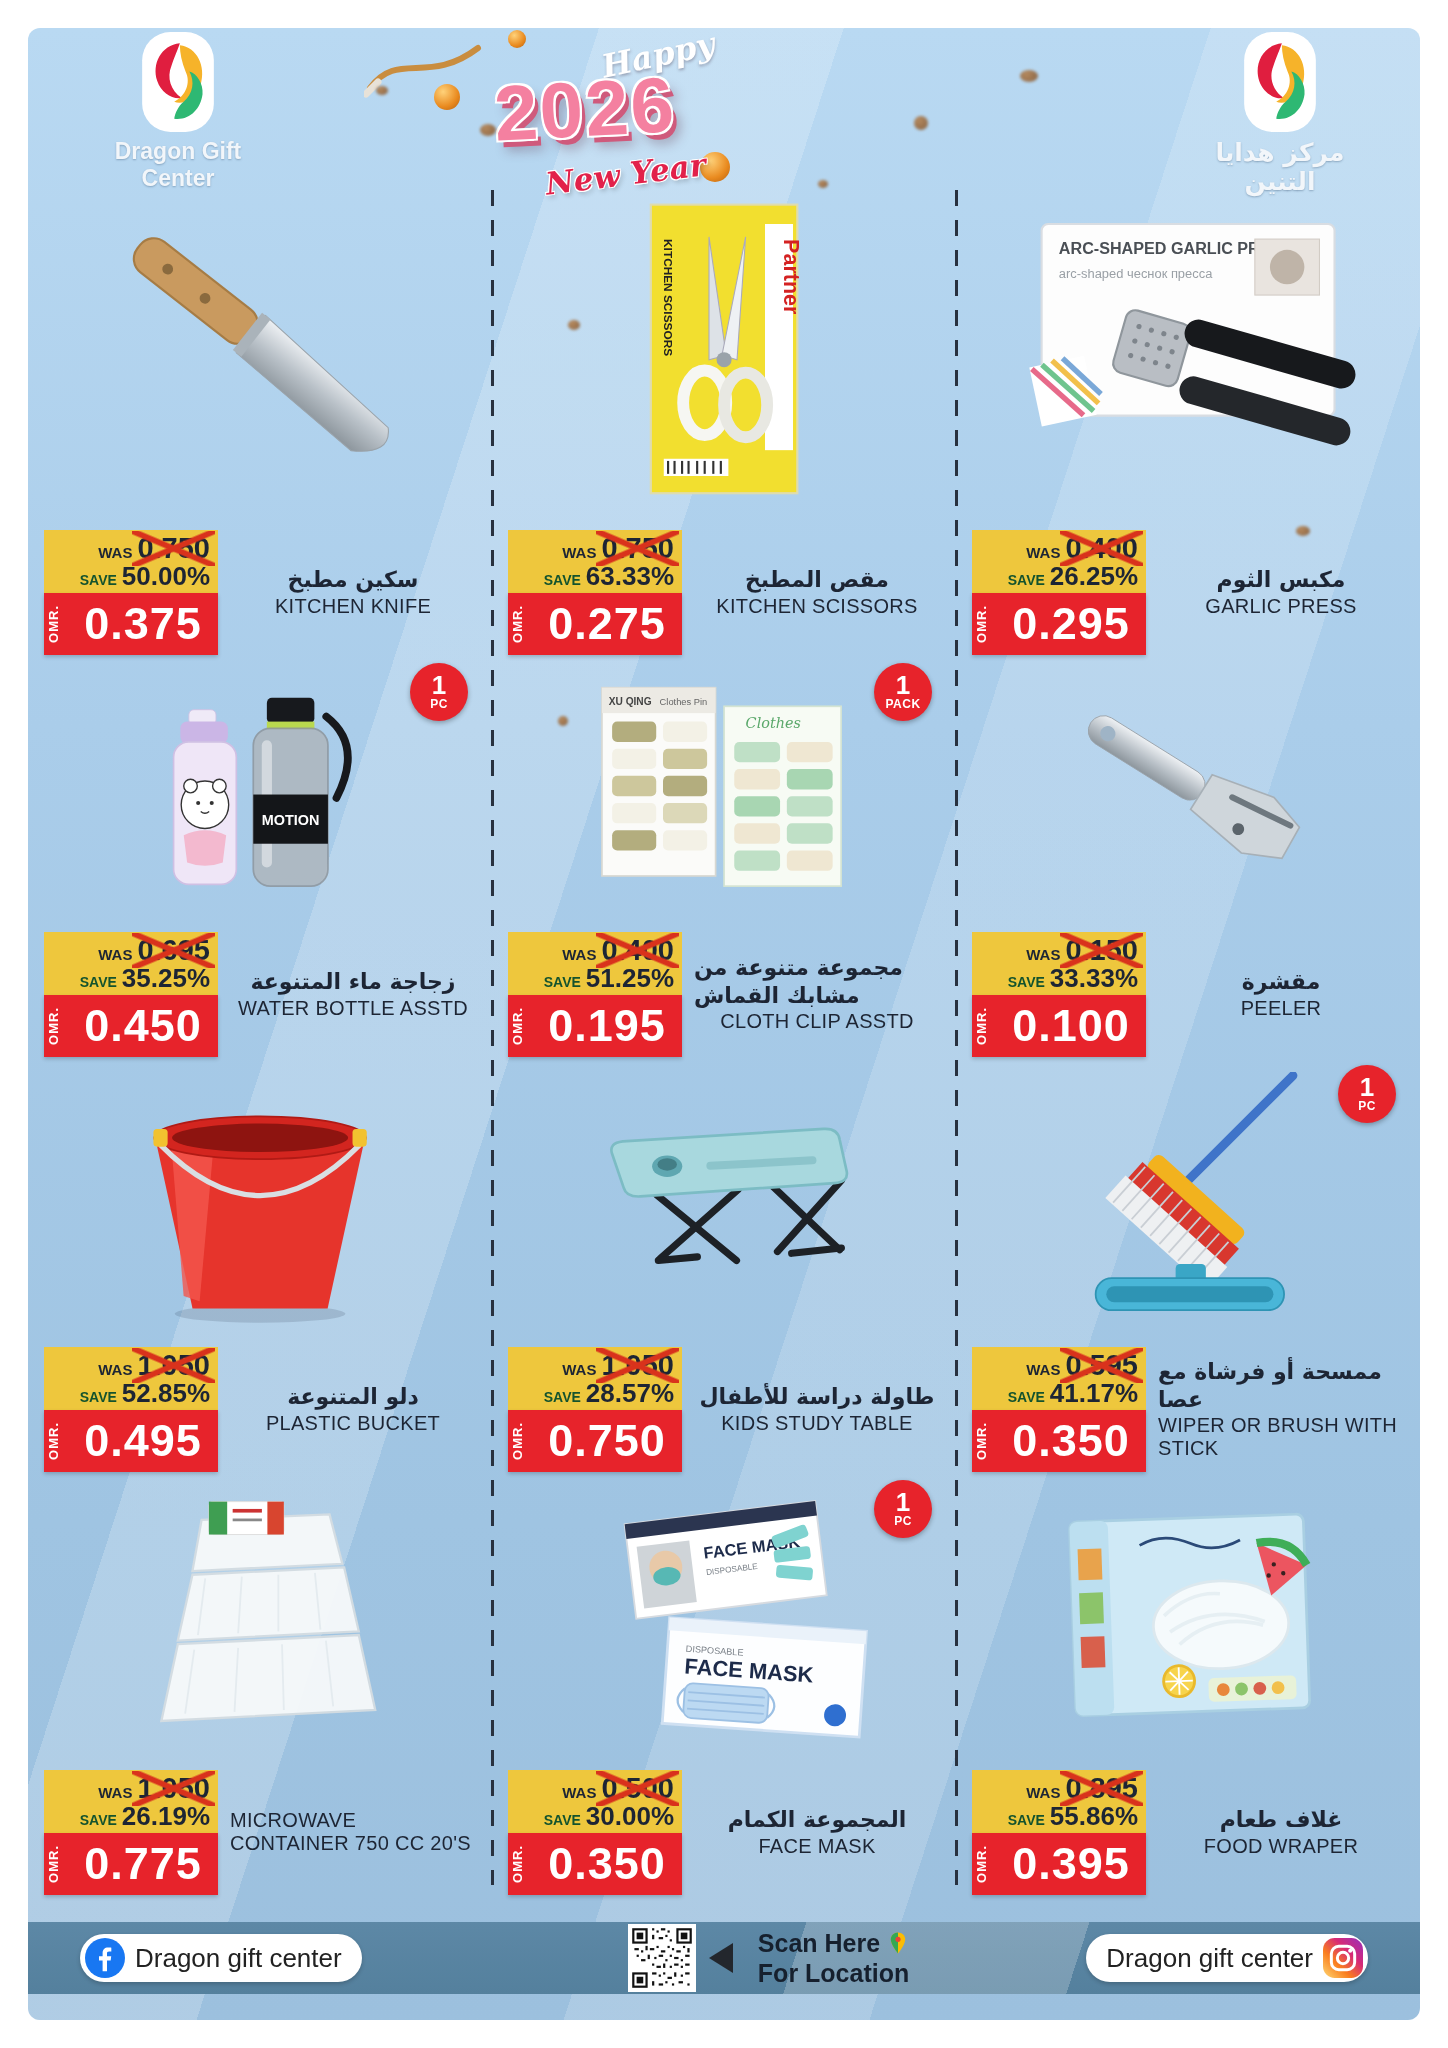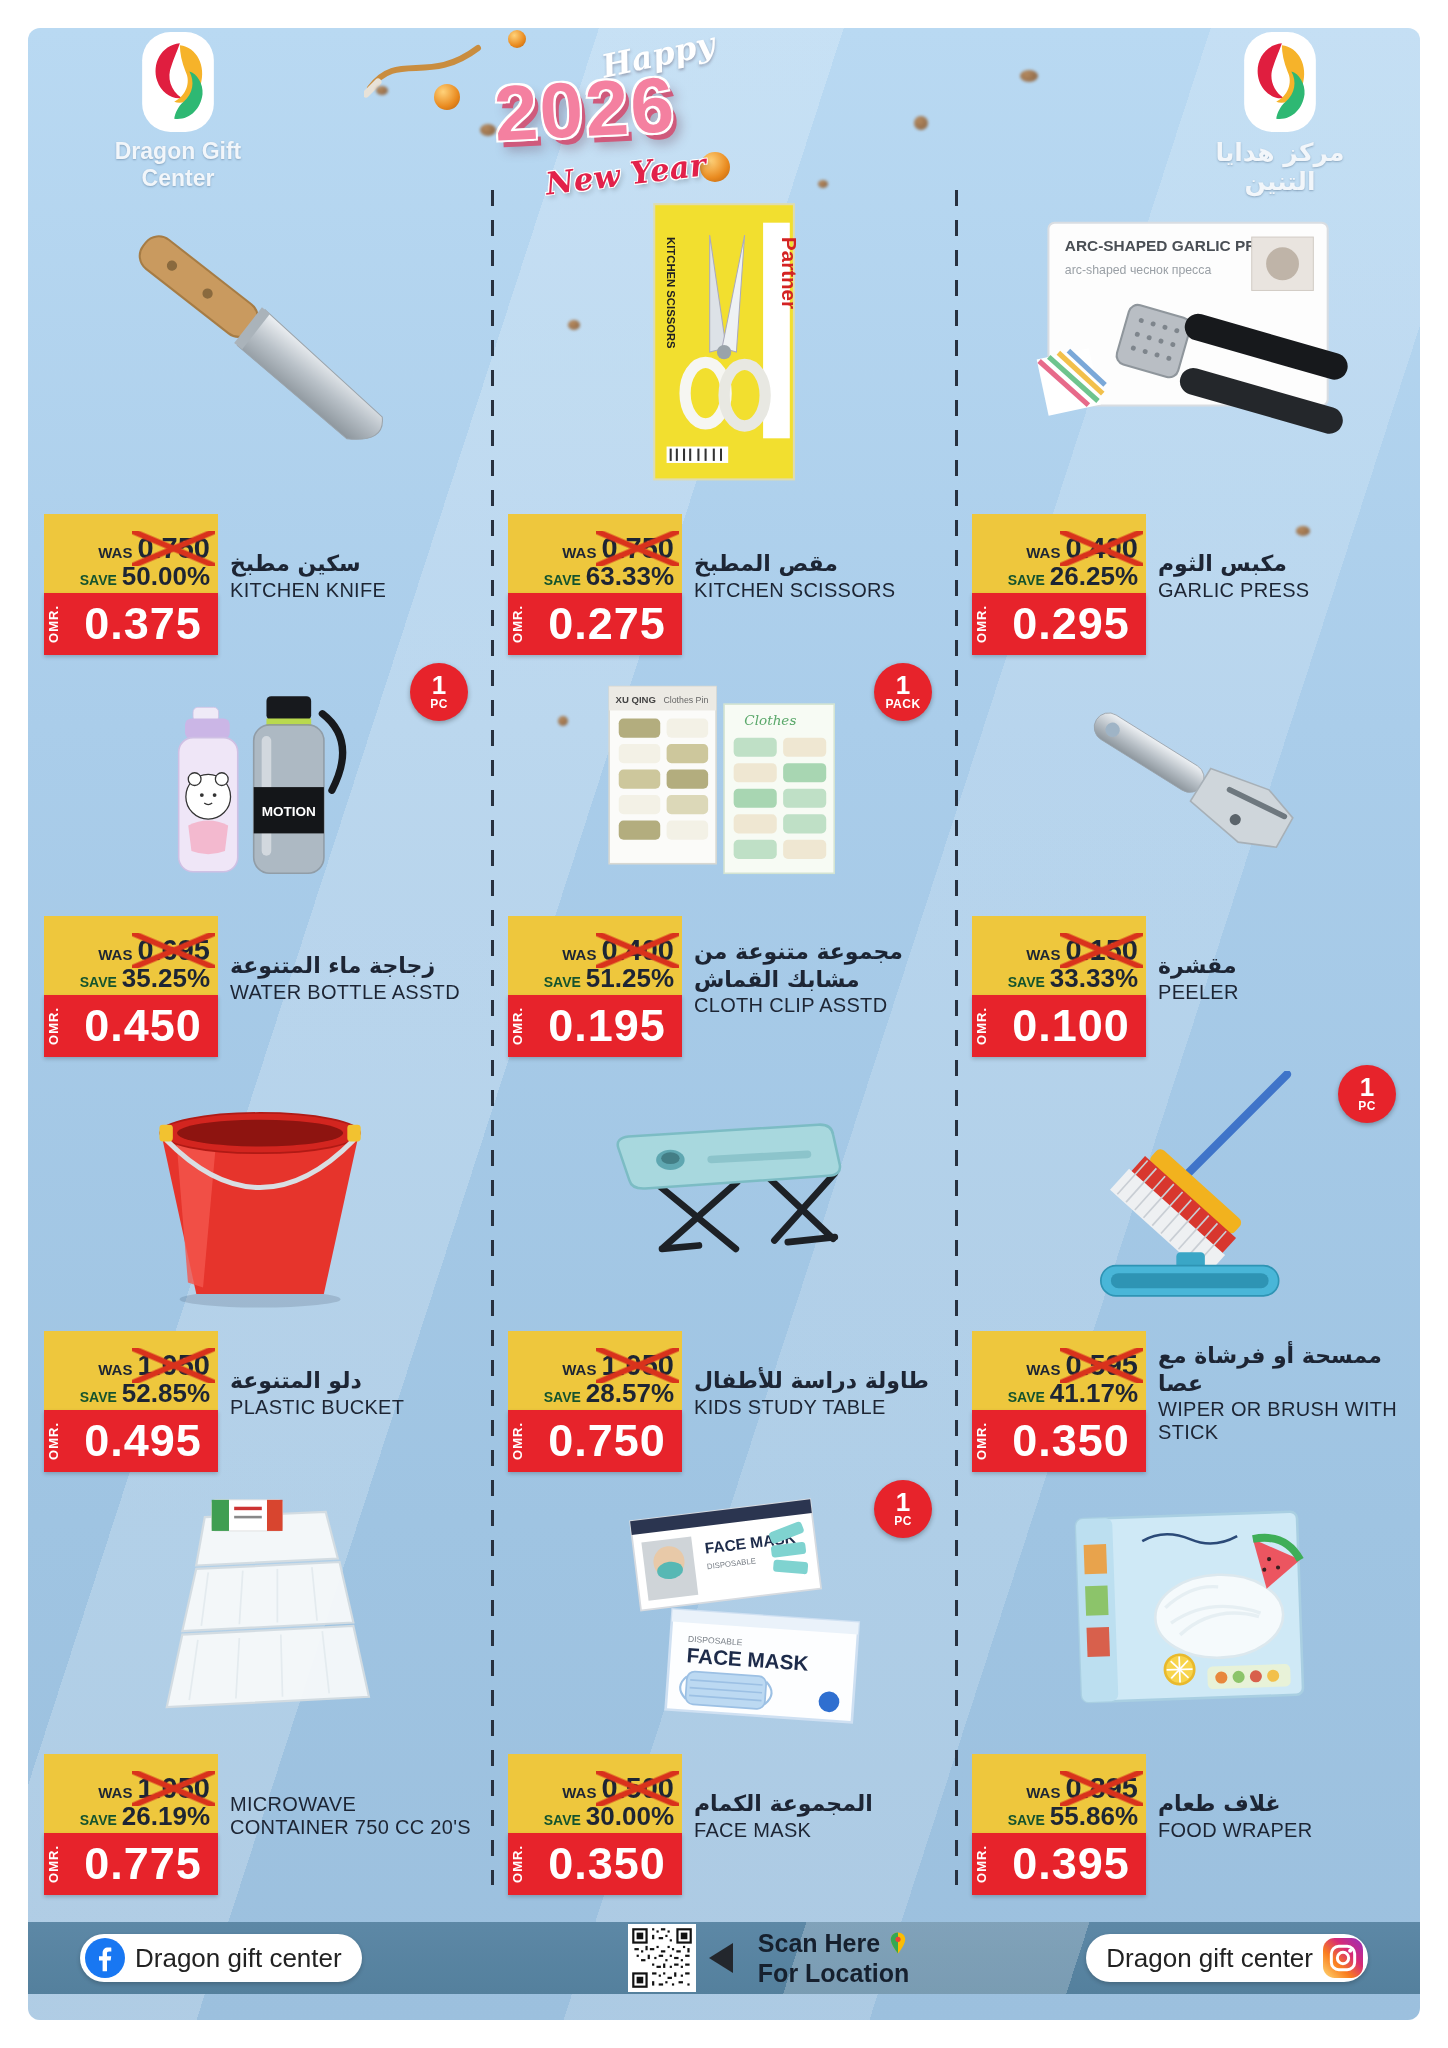--- a/index.html
+++ b/index.html
@@ -47,36 +47,36 @@
   .img-area{flex:1;min-height:0;position:relative;display:flex;align-items:center;justify-content:center;}
   .img-area svg.art{width:88%;height:94%;}
   .badge{position:absolute;top:2px;right:8px;width:58px;height:58px;border-radius:50%;background:#e7232b;
     color:#fff;display:flex;flex-direction:column;align-items:center;justify-content:center;
     box-shadow:0 2px 5px rgba(0,0,0,.3);}
   .b-qty{font-weight:800;font-size:26px;line-height:1;}
   .b-unit{font-weight:800;font-size:12px;line-height:1.1;letter-spacing:.5px;}
 
   .info{flex:0 0 124px;display:flex;align-items:flex-start;}
   .price-block{width:174px;flex:0 0 174px;}
-  .was-box{background:#eec73d;padding:20px 8px 3px;}
+  .was-box{background:#eec73d;padding:4px 8px 3px;}
   .was-line,.save-line{display:flex;justify-content:flex-end;align-items:baseline;gap:5px;}
   .was-label{font-weight:700;font-size:15px;color:#1d2534;}
   .was-val{font-weight:800;font-size:29px;color:#1d2534;position:relative;line-height:1;}
   .was-val::after{content:"";position:absolute;inset:-3px -5px;
     background:linear-gradient(to top right,transparent 44%,#d9321c 47%,#d9321c 53%,transparent 56%),
                linear-gradient(to bottom right,transparent 44%,#d9321c 47%,#d9321c 53%,transparent 56%);}
   .save-label{font-weight:700;font-size:14px;color:#14532d;}
   .save-val{font-weight:800;font-size:26px;color:#1d2534;line-height:1.05;}
   .price-box{display:flex;align-items:center;background:#e7232b;height:62px;width:174px;box-shadow:0 2px 4px rgba(0,0,0,.2);}
   .omr{writing-mode:vertical-rl;transform:rotate(180deg);font-weight:800;font-size:13px;color:#fff;
     letter-spacing:1px;padding:0 2px 0 7px;}
   .price-val{flex:1;text-align:center;font-weight:800;font-size:45px;color:#fff;letter-spacing:1px;}
 
   .names{flex:1;min-width:0;padding:0 0 0 12px;display:flex;flex-direction:column;justify-content:center;
-    gap:1px;min-height:124px;}
+    gap:1px;min-height:124px;align-items:center;}
   .name-ar{font-family:"DejaVu Sans",sans-serif;font-weight:600;font-size:22px;color:#1d2534;direction:rtl;text-align:left;line-height:1.25;}
   .name-en{font-weight:400;font-size:20px;color:#1d2534;letter-spacing:.3px;line-height:1.13;}
 
   
   .footer{left:0;right:0;top:1894px;height:72px;background:linear-gradient(#5d88a6,#54809d);
     display:flex;align-items:center;justify-content:space-between;padding:0 52px;box-sizing:border-box;}
   .footer::before{content:"";position:absolute;inset:0;
     background:linear-gradient(108deg,transparent 0 55%,rgba(255,255,255,.22) 55% 75%,transparent 75%);}
   .pill{position:relative;display:flex;align-items:center;gap:10px;background:#fff;border-radius:26px;
     height:48px;padding:0 20px 0 5px;box-shadow:0 2px 4px rgba(0,0,0,.2);}

